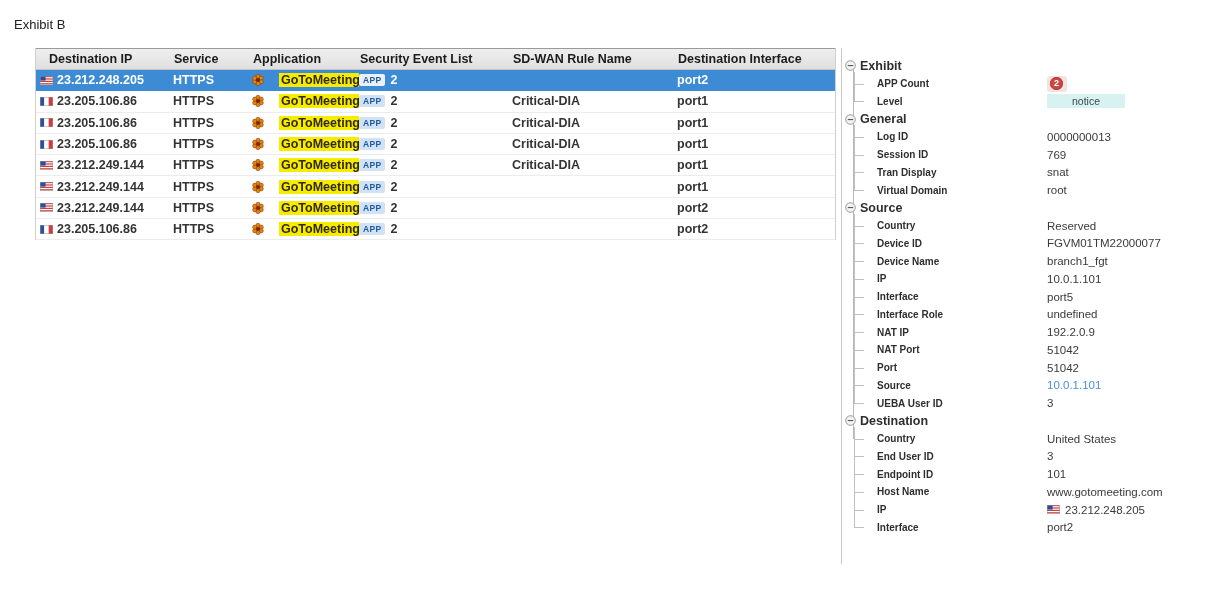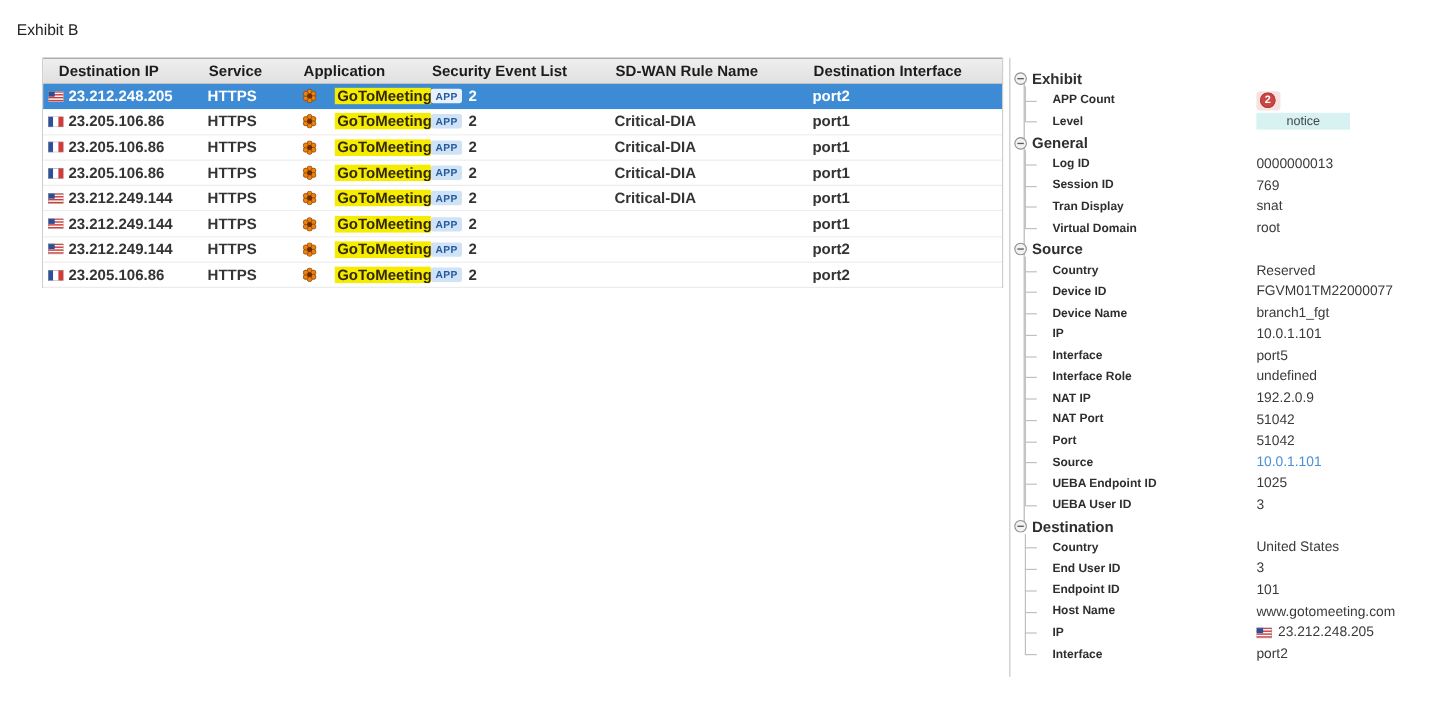--- a/index.html
+++ b/index.html
@@ -539,24 +539,20 @@
         </div>
         <div class="prow kid">
           <span class="flabel">Port</span>
           <span class="fval">51042</span>
         </div>
         <div class="prow kid">
           <span class="flabel">Source</span>
           <span class="fval link">10.0.1.101</span>
         </div>
         <div class="prow kid">
-          <span class="flabel">UEBA Endpoint ID</span>
-          <span class="fval">1025</span>
-        </div>
-        <div class="prow kid">
           <span class="flabel">UEBA User ID</span>
           <span class="fval">3</span>
         </div>
       </div>
       <div class="prow sect-head">
         <span class="collapse-icon">
           <svg width="11" height="11" viewBox="0 0 11 11">
             <circle cx="5.5" cy="5.5" r="4.8" fill="#f2f2f2" stroke="#8f8f8f" stroke-width="0.9"></circle>
             <rect x="2.8" y="5" width="5.4" height="1.1" fill="#5a5a5a"></rect>
           </svg>

